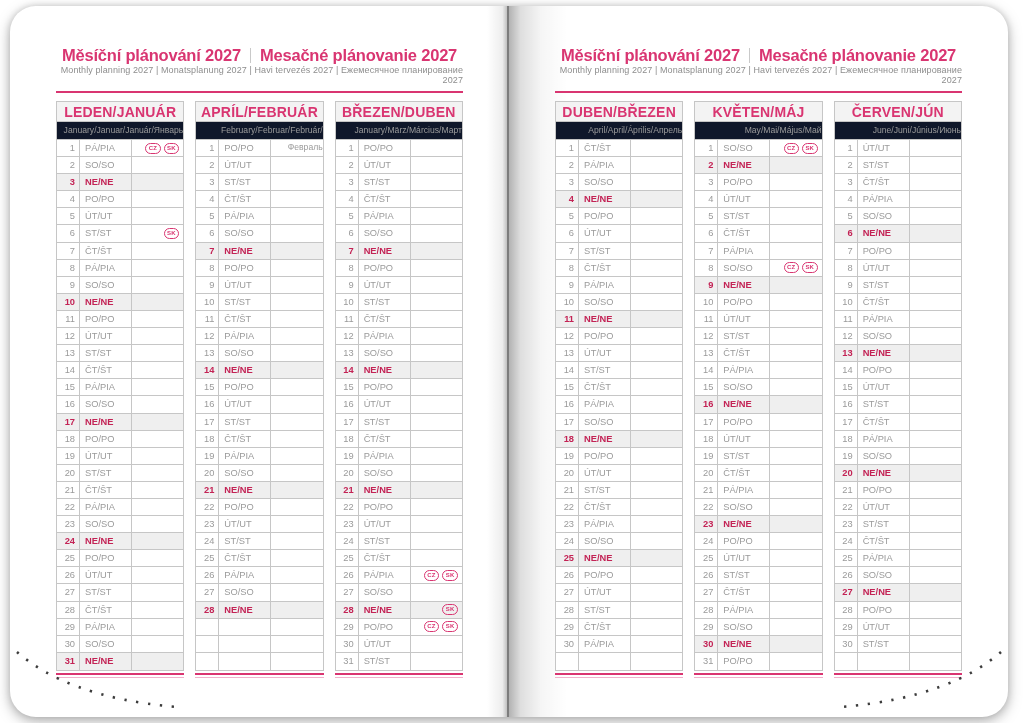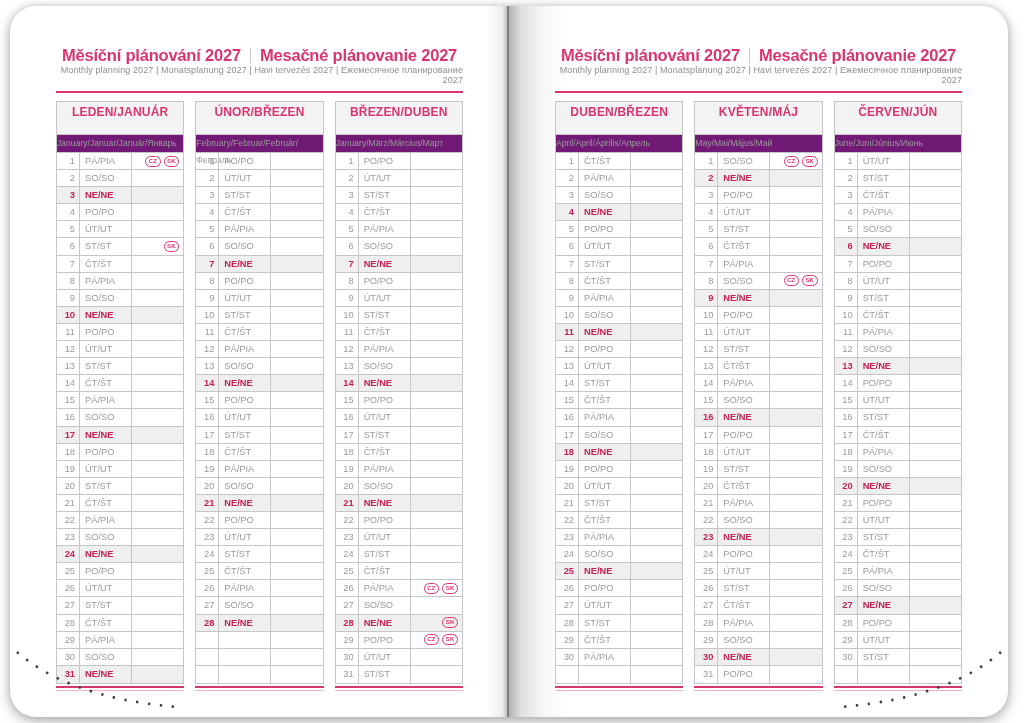--- a/index.html
+++ b/index.html
@@ -29,23 +29,23 @@
 
   .pg-header{text-align:right;}
   .pg-title{display:flex;justify-content:center;align-items:center;gap:9px;
     color:var(--accent);font-size:16.5px;font-weight:bold;letter-spacing:-0.2px;}
   .tsep{display:inline-block;width:1px;height:15px;background:#c9c9c9;}
   .pg-subtitle{margin-top:0;color:#8e8e8e;font-size:9px;letter-spacing:0.1px;}
   .pg-rule{height:2px;background:var(--accent);margin-top:6px;}
 
   .months{display:flex;gap:11px;margin-top:8px;}
   .month{flex:1;min-width:0;}
-  .m-head{height:34px;line-height:20px;text-align:center;background:var(--headbg);
-    border:1px solid var(--border);color:var(--accent);font-weight:bold;font-size:12px;letter-spacing:0.2px;}
-  .m-sub{height:18px;line-height:17px;text-align:left;background:#701a75;
+  .m-head{height:21px;line-height:20px;text-align:center;background:var(--headbg);
+    border:1px solid var(--border);color:var(--accent);font-weight:bold;font-size:14px;letter-spacing:0.2px;}
+  .m-sub{height:18px;line-height:17px;text-align:right;background:#0f172a;
     border:1px solid var(--border);border-top:none;color:#9b9b9b;font-size:8.6px;}
   .m-grid{border:1px solid var(--border);border-top:none;background:#fff;}
   .day-row{display:grid;grid-template-columns:23px 52px 1fr;height:17.1px;border-bottom:1px solid var(--border);}
   .day-row:last-child{border-bottom:none;}
   .c-num{border-right:1px solid var(--border);text-align:right;padding-right:4px;
     font-size:9.3px;line-height:16px;color:#9a9a9a;}
   .c-dow{border-right:1px solid var(--border);padding-left:5px;font-size:9.3px;line-height:16px;color:#9a9a9a;}
   .c-note{display:flex;align-items:center;justify-content:flex-end;gap:3px;padding-right:4px;}
   .day-row.sun{background:var(--sunbg);}
   .day-row.sun .c-num,.day-row.sun .c-dow{color:var(--sunday);font-weight:bold;}
@@ -268,21 +268,21 @@
     <div class="c-num">31</div>
     <div class="c-dow">NE/NE</div>
     <div class="c-note"></div>
   </div>
 </div>
     <div class="m-rule"></div>
     <div class="m-rule2"></div>
   </section>
 
   <section class="month">
-    <div class="m-head">ÚNOR/BŘEZEN</div>
+    <div class="m-head">APRÍL/FEBRUÁR</div>
     <div class="m-sub">February/Februar/Február/Февраль</div>
     <div class="m-grid">
   <div class="day-row">
     <div class="c-num">1</div>
     <div class="c-dow">PO/PO</div>
     <div class="c-note"></div>
   </div>
 
   <div class="day-row">
     <div class="c-num">2</div>

